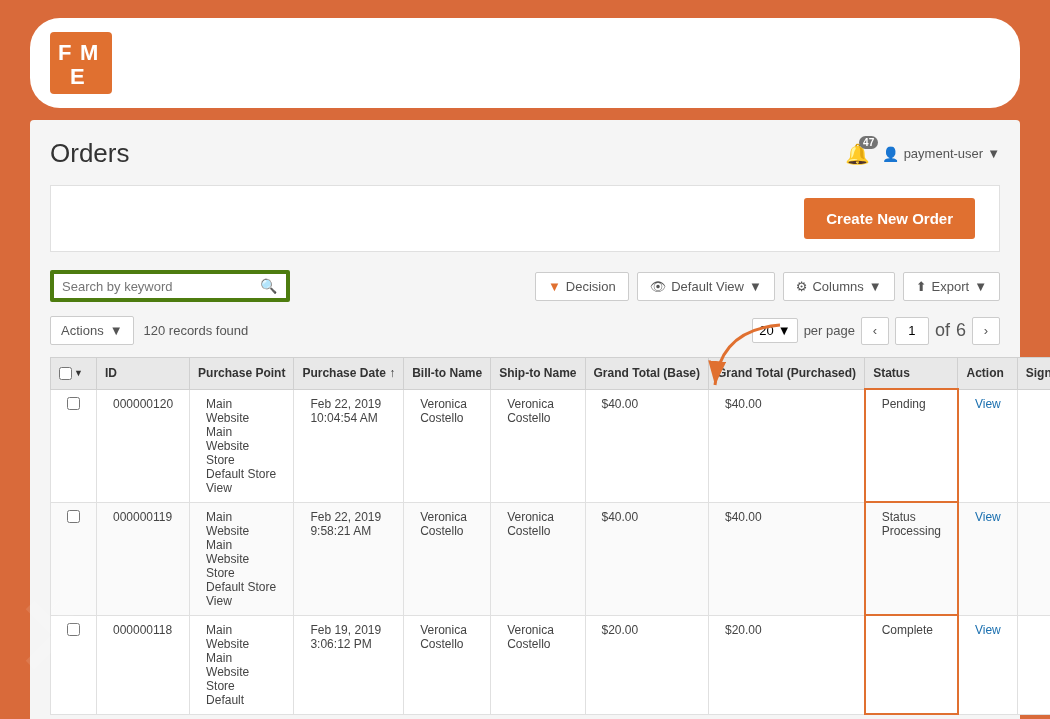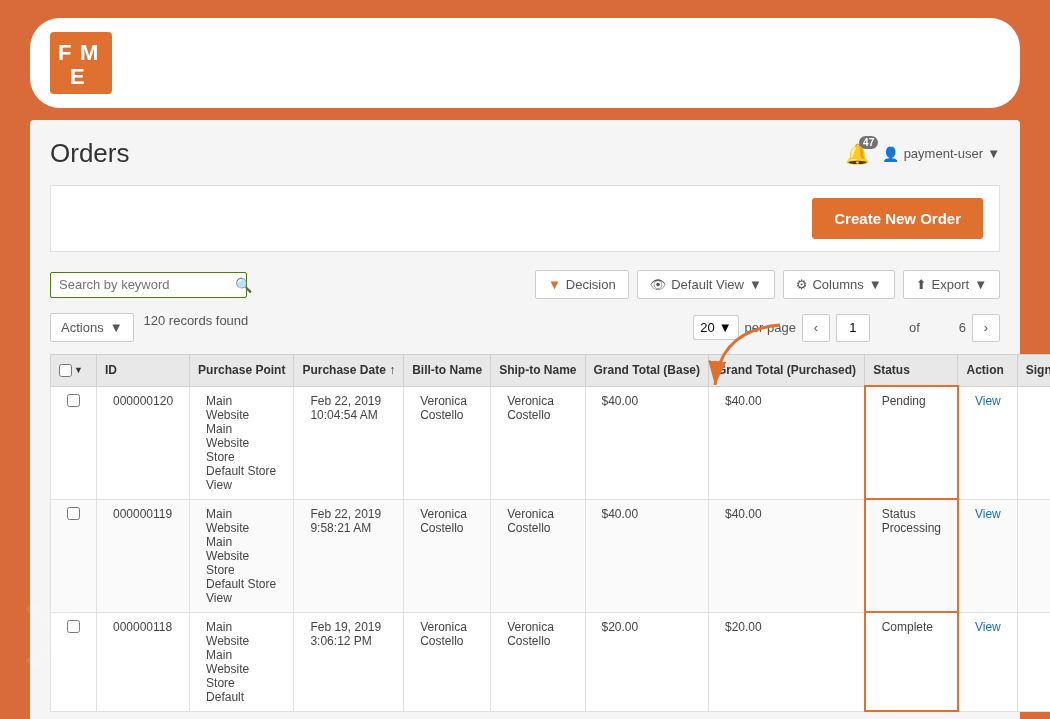--- a/index.html
+++ b/index.html
@@ -98,21 +98,21 @@
       gap: 4px;
     }
     .user-icon { font-size: 14px; }
 
     
     .create-order-section {
       display: flex;
       justify-content: flex-end;
       margin-bottom: 18px;
       background: white;
-      padding: 12px 16px;
+      padding: 12px 24px;
       border: 1px solid #e0e0e0;
     }
     .create-order-btn {
       background: #e07030;
       color: white;
       border: none;
       padding: 12px 22px;
       font-size: 15px;
       font-weight: bold;
       cursor: pointer;
@@ -123,25 +123,25 @@
     .toolbar {
       display: flex;
       align-items: center;
       gap: 10px;
       margin-bottom: 14px;
       flex-wrap: wrap;
     }
     .search-box {
       display: flex;
       align-items: center;
-      border: 1px solid #4d7c0f;
+      border: 4px solid #4d7c0f;
       background: white;
       border-radius: 2px;
       padding: 4px 8px;
-      width: 197px;
+      width: 240px;
     }
     .search-input {
       border: none;
       outline: none;
       font-size: 13px;
       color: #999;
       flex: 1;
       background: transparent;
     }
     .search-icon { color: #888; font-size: 14px; cursor: pointer; }
@@ -168,21 +168,21 @@
 
     
     .actions-row {
       display: flex;
       align-items: center;
       justify-content: space-between;
       margin-bottom: 12px;
     }
     .actions-left {
       display: flex;
-      align-items: flex-start;
+      align-items: center;
       gap: 10px;
     }
     .actions-select {
       border: 1px solid #ccc;
       background: white;
       padding: 6px 10px;
       font-size: 13px;
       cursor: pointer;
       border-radius: 2px;
       display: flex;
@@ -221,21 +221,21 @@
       color: #555;
     }
     .page-input {
       border: 1px solid #ccc;
       width: 34px;
       height: 28px;
       text-align: center;
       font-size: 13px;
       border-radius: 2px;
     }
-    .page-of { font-size: 13px; color: #555; margin-left: 33px; }
+    .page-of { font-size: 18px; color: #555; }
 
     
     .orders-table {
       width: 100%;
       border-collapse: collapse;
       background: white;
       font-size: 12.5px;
     }
     .orders-table th {
       background: #e8e8e8;

